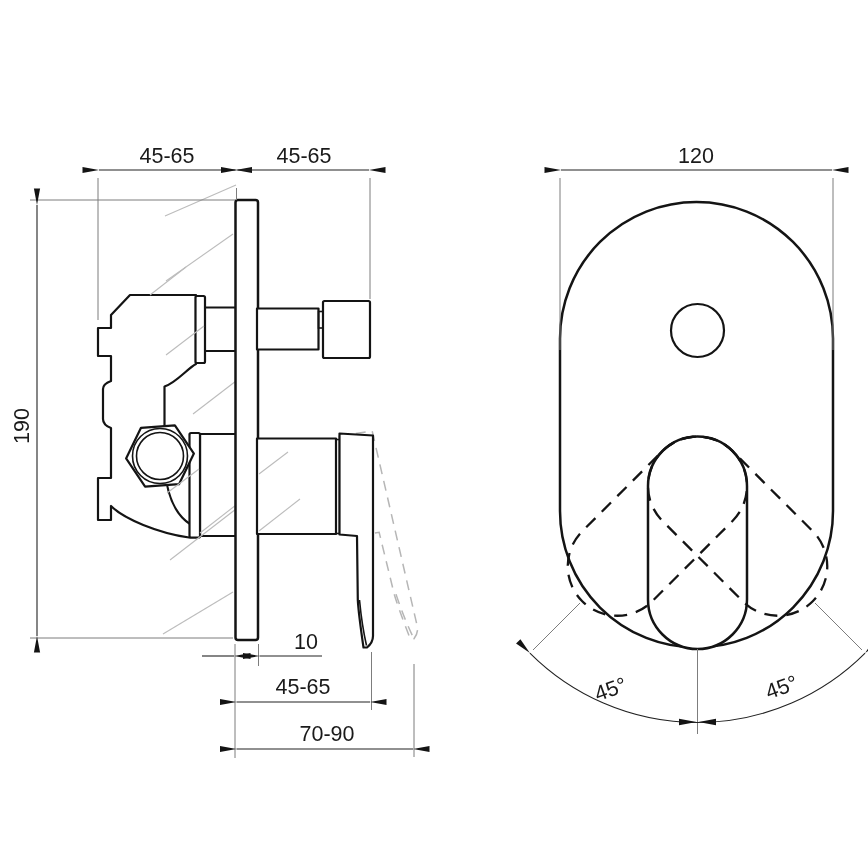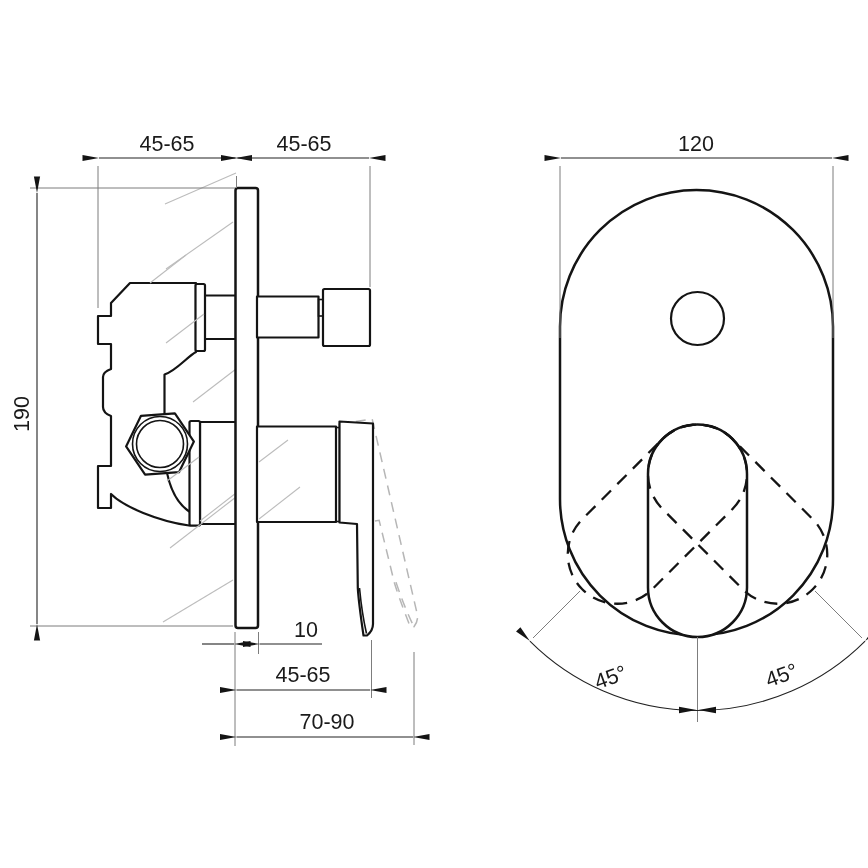--- a/index.html
+++ b/index.html
@@ -1,16 +1,16 @@
 <!DOCTYPE html>
 <html><head>
 <meta charset="utf-8">
 <style>
   html,body{margin:0;padding:0;background:#ffffff;}
-  .stage{position:relative;width:868px;height:780px;background:#ffffff;overflow:hidden;}
+  .stage{position:relative;width:868px;height:780px;background:#ffffff;overflow:hidden;margin-top:12px;}
   svg{position:absolute;left:0;top:0;}
   text{font-family:"Liberation Sans","DejaVu Sans",sans-serif;font-size:21.5px;fill:#1a1a1a;}
   .outline{fill:#ffffff;stroke:#141414;stroke-width:2.2;stroke-linejoin:round;stroke-linecap:round;}
   .outline-bold{fill:#ffffff;stroke:#141414;stroke-width:2.5;stroke-linejoin:round;}
   .thin{fill:none;stroke:#141414;stroke-width:1.6;}
   .dim{fill:none;stroke:#222222;stroke-width:1.1;}
   .ext{fill:none;stroke:#7d7d7d;stroke-width:1;}
   .hatch{fill:none;stroke:#bcbcbc;stroke-width:1.1;}
   .ghost{fill:none;stroke:#b6b6b6;stroke-width:1.5;stroke-dasharray:10 7;}
   .swing{fill:none;stroke:#141414;stroke-width:2.3;stroke-dasharray:13 9;}

